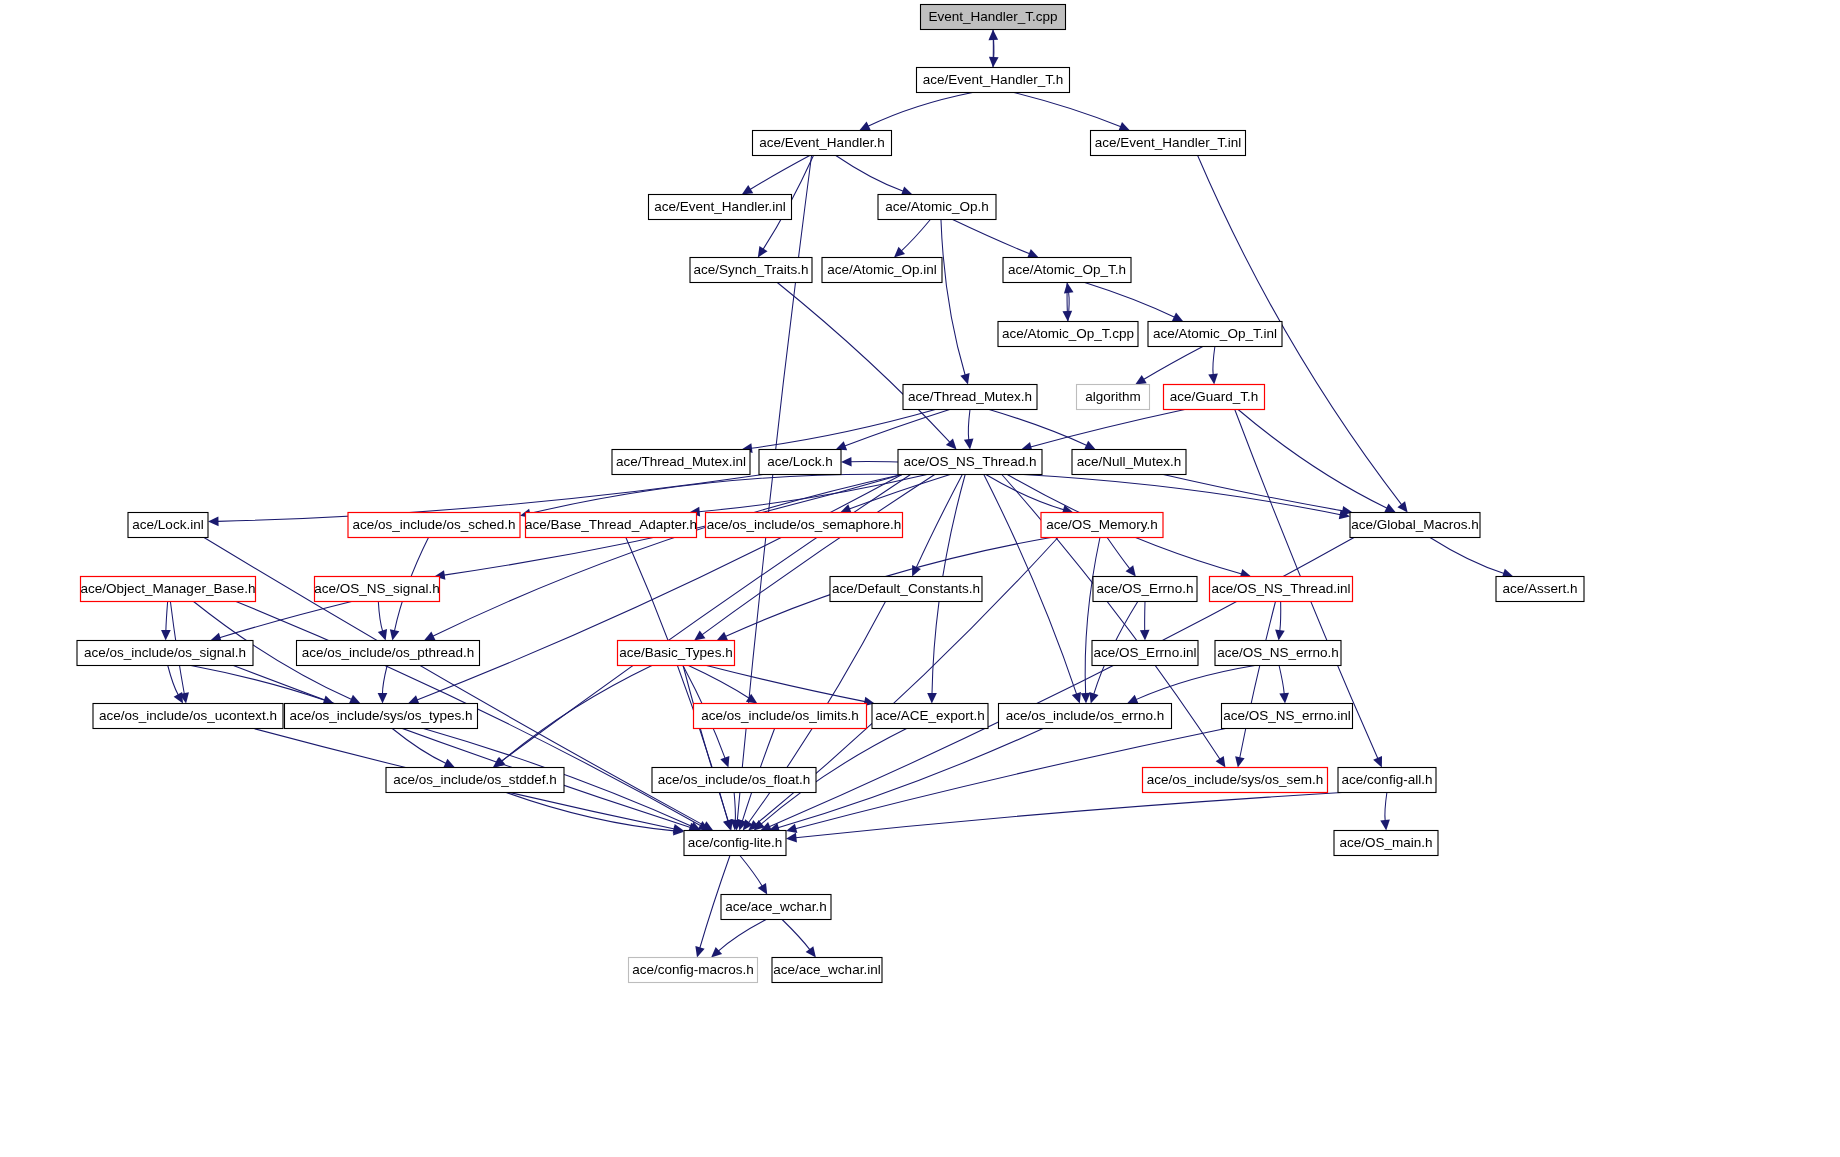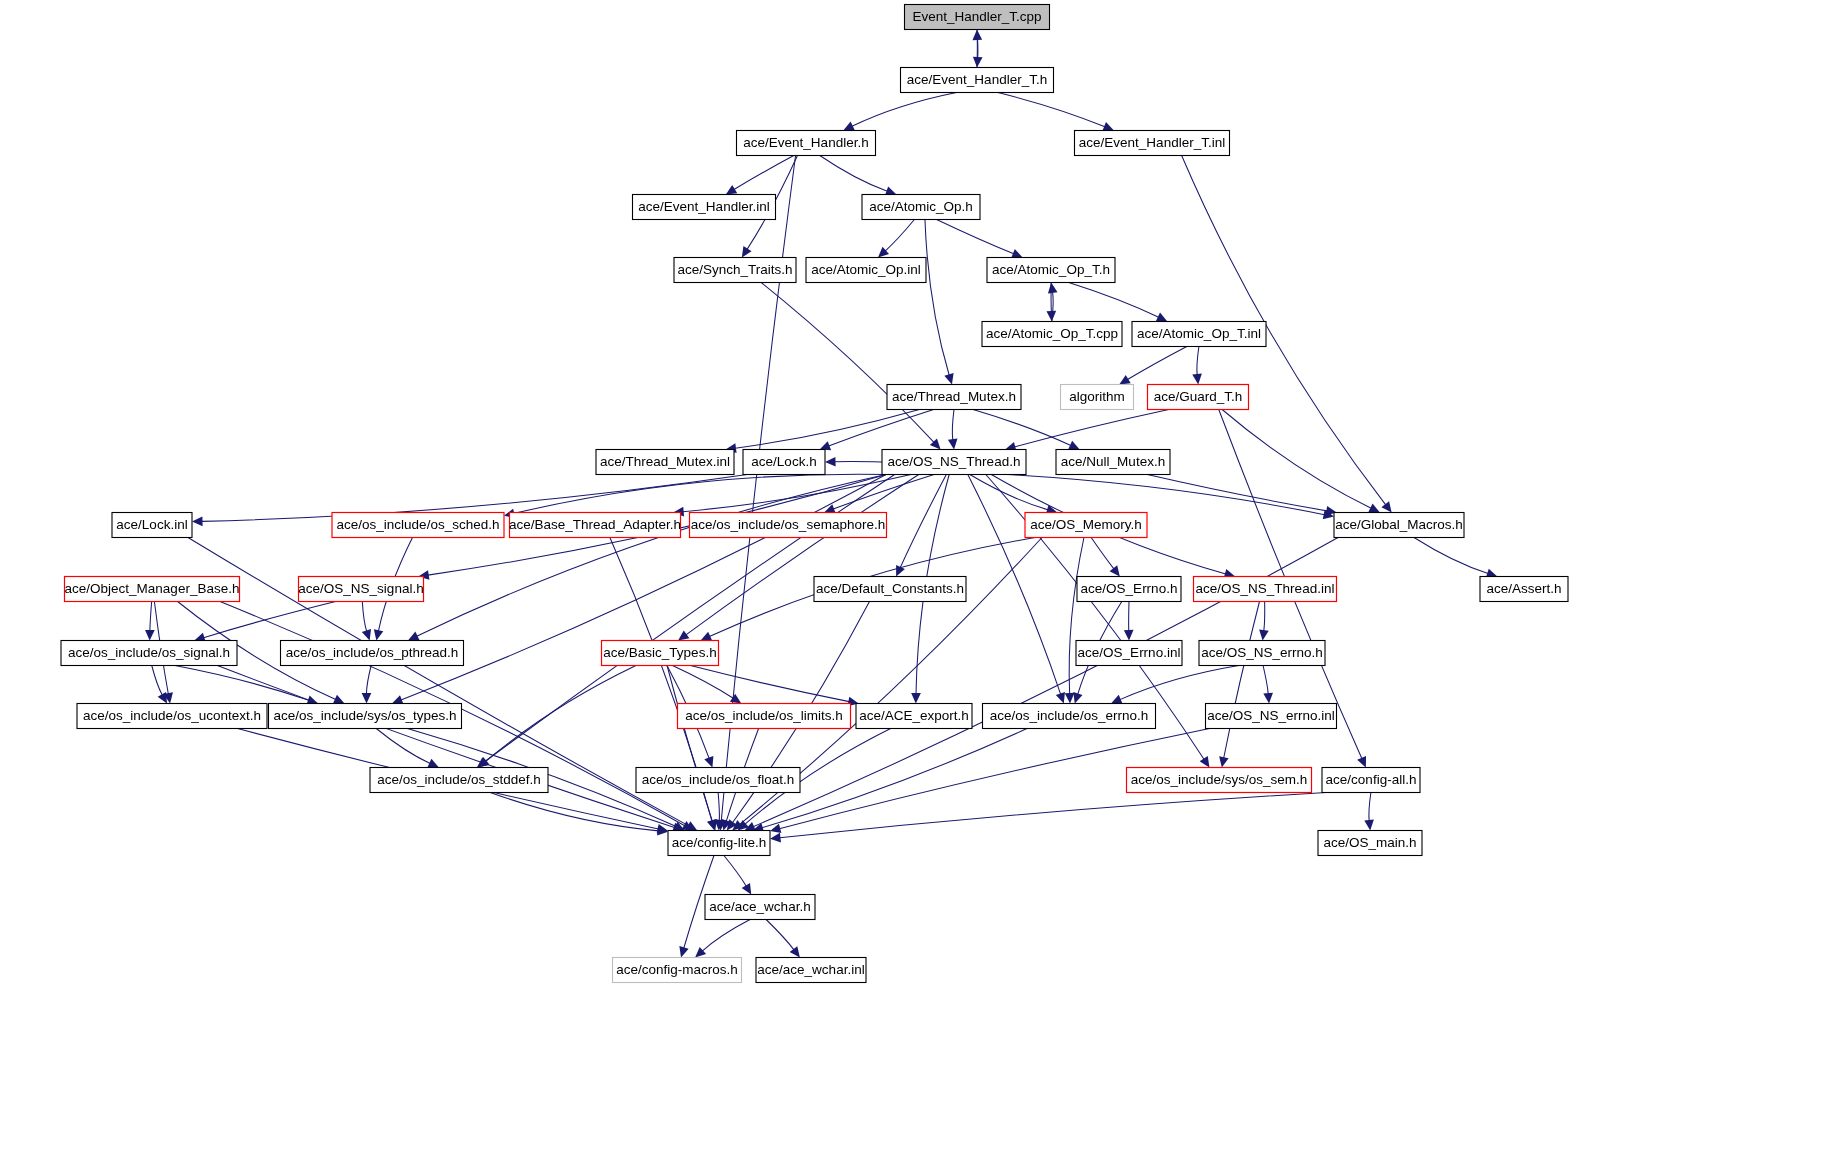--- a/index.html
+++ b/index.html
@@ -10,20 +10,21 @@
   body {
     font-family: "Liberation Sans", sans-serif;
     width: 1840px;
     height: 1157px;
     overflow: hidden;
   }
   #graph-root {
     position: relative;
     width: 1516px;
     height: 1157px;
+    margin-left: 16px;
   }
   svg.graph-canvas {
     position: absolute;
     top: 0;
     left: 0;
     width: 1840px;
     height: 1157px;
   }
   .node-label {
     font-family: "Liberation Sans", sans-serif;

